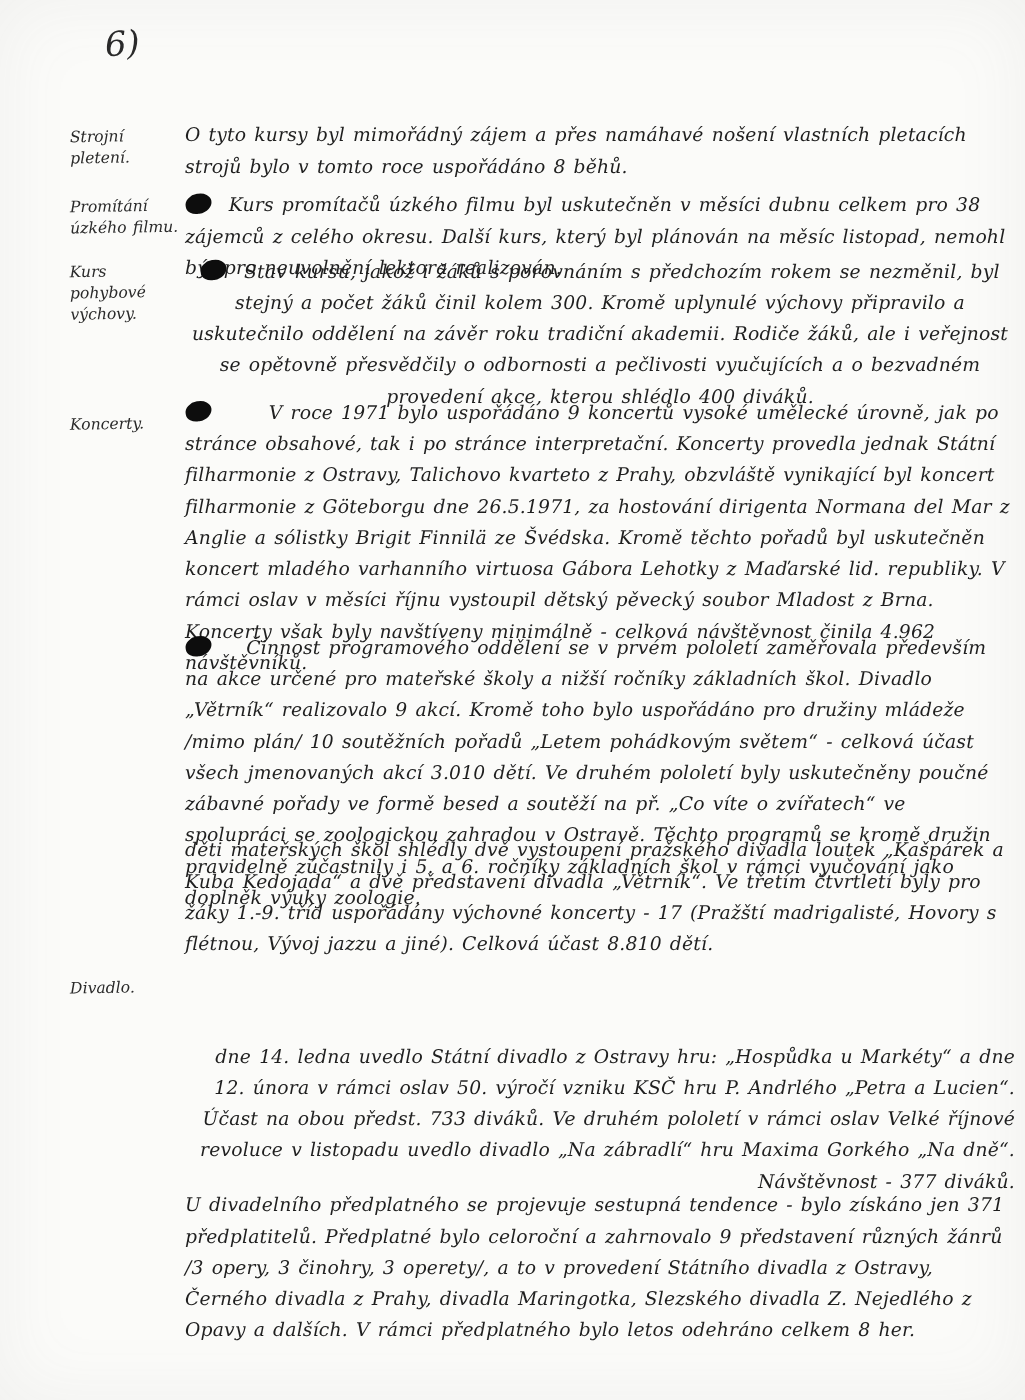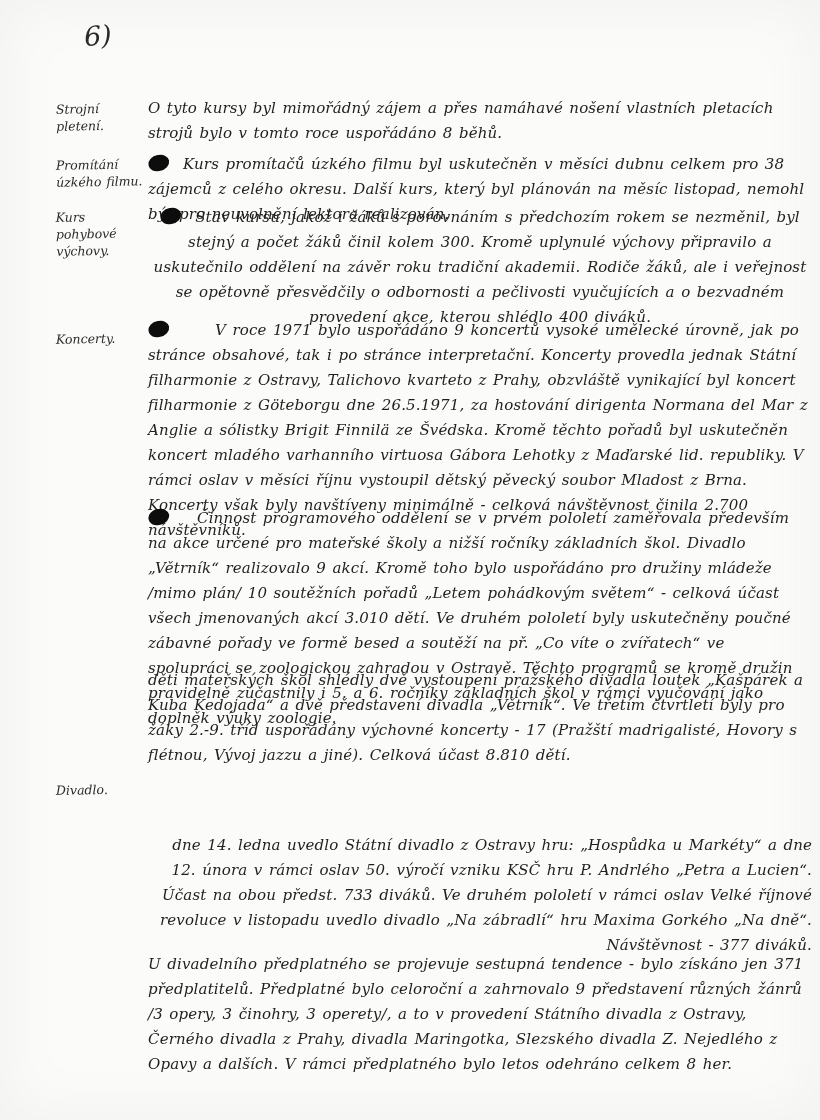--- a/index.html
+++ b/index.html
@@ -63,29 +63,29 @@
   <div class="txt" style="top:152px;">
     <p><span class="bullet"></span><span>Kurs promítačů úzkého filmu byl uskutečněn v měsíci dubnu celkem pro 38 zájemců z celého okresu. Další kurs, který byl plánován na měsíc listopad, nemohl být pro neuvolnění lektora realizován.</span></p>
   </div>
 
   <div class="txt" style="top:205px;text-align:center;">
     <p><span class="bullet"></span><span>Stav kursu, jakož i žáků s porovnáním s předchozím rokem se nezměnil, byl stejný a počet žáků činil kolem 300. Kromě uplynulé výchovy připravilo a uskutečnilo oddělení na závěr roku tradiční akademii. Rodiče žáků, ale i veřejnost se opětovně přesvědčily o odbornosti a pečlivosti vyučujících a o bezvadném provedení akce, kterou shlédlo 400 diváků.</span></p>
   </div>
 
   <div class="txt" style="top:318px;font-style:italic;">
     <p><span class="bullet wide"></span><span>V roce 1971 bylo uspořádáno 9 koncertů vysoké umělecké úrovně, jak po stránce obsahové, tak i po stránce interpretační. Koncerty provedla jednak Státní filharmonie z Ostravy, Talichovo kvarteto z Prahy, obzvláště vynikající byl koncert filharmonie z Göteborgu dne 26.5.1971, za hostování dirigenta Normana del Mar z Anglie a sólistky Brigit Finnilä ze Švédska. Kromě těchto pořadů byl uskutečněn koncert mladého varhanního virtuosa Gábora Lehotky z Maďarské lid. republiky. V rámci oslav v měsíci říjnu vystoupil dětský pěvecký soubor Mladost z Brna.</span></p>
-    <p>Koncerty však byly navštíveny minimálně - celková návštěvnost činila 2.700 návštěvníků.</p>
+    <p>Koncerty však byly navštíveny minimálně - celková návštěvnost činila 4.962 návštěvníků.</p>
   </div>
 
   <div class="txt" style="top:506px;font-style:italic;">
     <p><span class="bullet mid"></span><span>Činnost programového oddělení se v prvém pololetí zaměřovala především na akce určené pro mateřské školy a nižší ročníky základních škol. Divadlo „Větrník“ realizovalo 9 akcí. Kromě toho bylo uspořádáno pro družiny mládeže /mimo plán/ 10 soutěžních pořadů „Letem pohádkovým světem“ - celková účast všech jmenovaných akcí 3.010 dětí. Ve druhém pololetí byly uskutečněny poučné zábavné pořady ve formě besed a soutěží na př. „Co víte o zvířatech“ ve spolupráci se zoologickou zahradou v Ostravě. Těchto programů se kromě družin pravidelně zúčastnily i 5. a 6. ročníky základních škol v rámci vyučování jako doplněk výuky zoologie.</span></p>
   </div>
 
   <div class="txt" style="top:668px;">
-    <p><span>děti mateřských škol shlédly dvě vystoupení pražského divadla loutek „Kašpárek a Kuba Kedojada“ a dvě představení divadla „Větrník“. Ve třetím čtvrtletí byly pro žáky 2.-9. tříd uspořádány výchovné koncerty - 17 (Pražští madrigalisté, Hovory s flétnou, Vývoj jazzu a jiné). Celková účast 8.810 dětí.</span></p>
+    <p><span>děti mateřských škol shlédly dvě vystoupení pražského divadla loutek „Kašpárek a Kuba Kedojada“ a dvě představení divadla „Větrník“. Ve třetím čtvrtletí byly pro žáky 1.-9. tříd uspořádány výchovné koncerty - 17 (Pražští madrigalisté, Hovory s flétnou, Vývoj jazzu a jiné). Celková účast 8.810 dětí.</span></p>
   </div>
 
 
   <div class="txt" style="top:833px;text-align:right;">
     <p><span>dne 14. ledna uvedlo Státní divadlo z Ostravy hru: „Hospůdka u Markéty“ a dne 12. února v rámci oslav 50. výročí vzniku KSČ hru P. Andrlého „Petra a Lucien“. Účast na obou předst. 733 diváků. Ve druhém pololetí v rámci oslav Velké říjnové revoluce v listopadu uvedlo divadlo „Na zábradlí“ hru Maxima Gorkého „Na dně“. Návštěvnost - 377 diváků.</span></p>
   </div>
 
   <div class="txt" style="top:952px;">
     <p><span>U divadelního předplatného se projevuje sestupná tendence - bylo získáno jen 371 předplatitelů. Předplatné bylo celoroční a zahrnovalo 9 představení různých žánrů /3 opery, 3 činohry, 3 operety/, a to v provedení Státního divadla z Ostravy, Černého divadla z Prahy, divadla Maringotka, Slezského divadla Z. Nejedlého z Opavy a dalších. V rámci předplatného bylo letos odehráno celkem 8 her.</span></p>
   </div>

